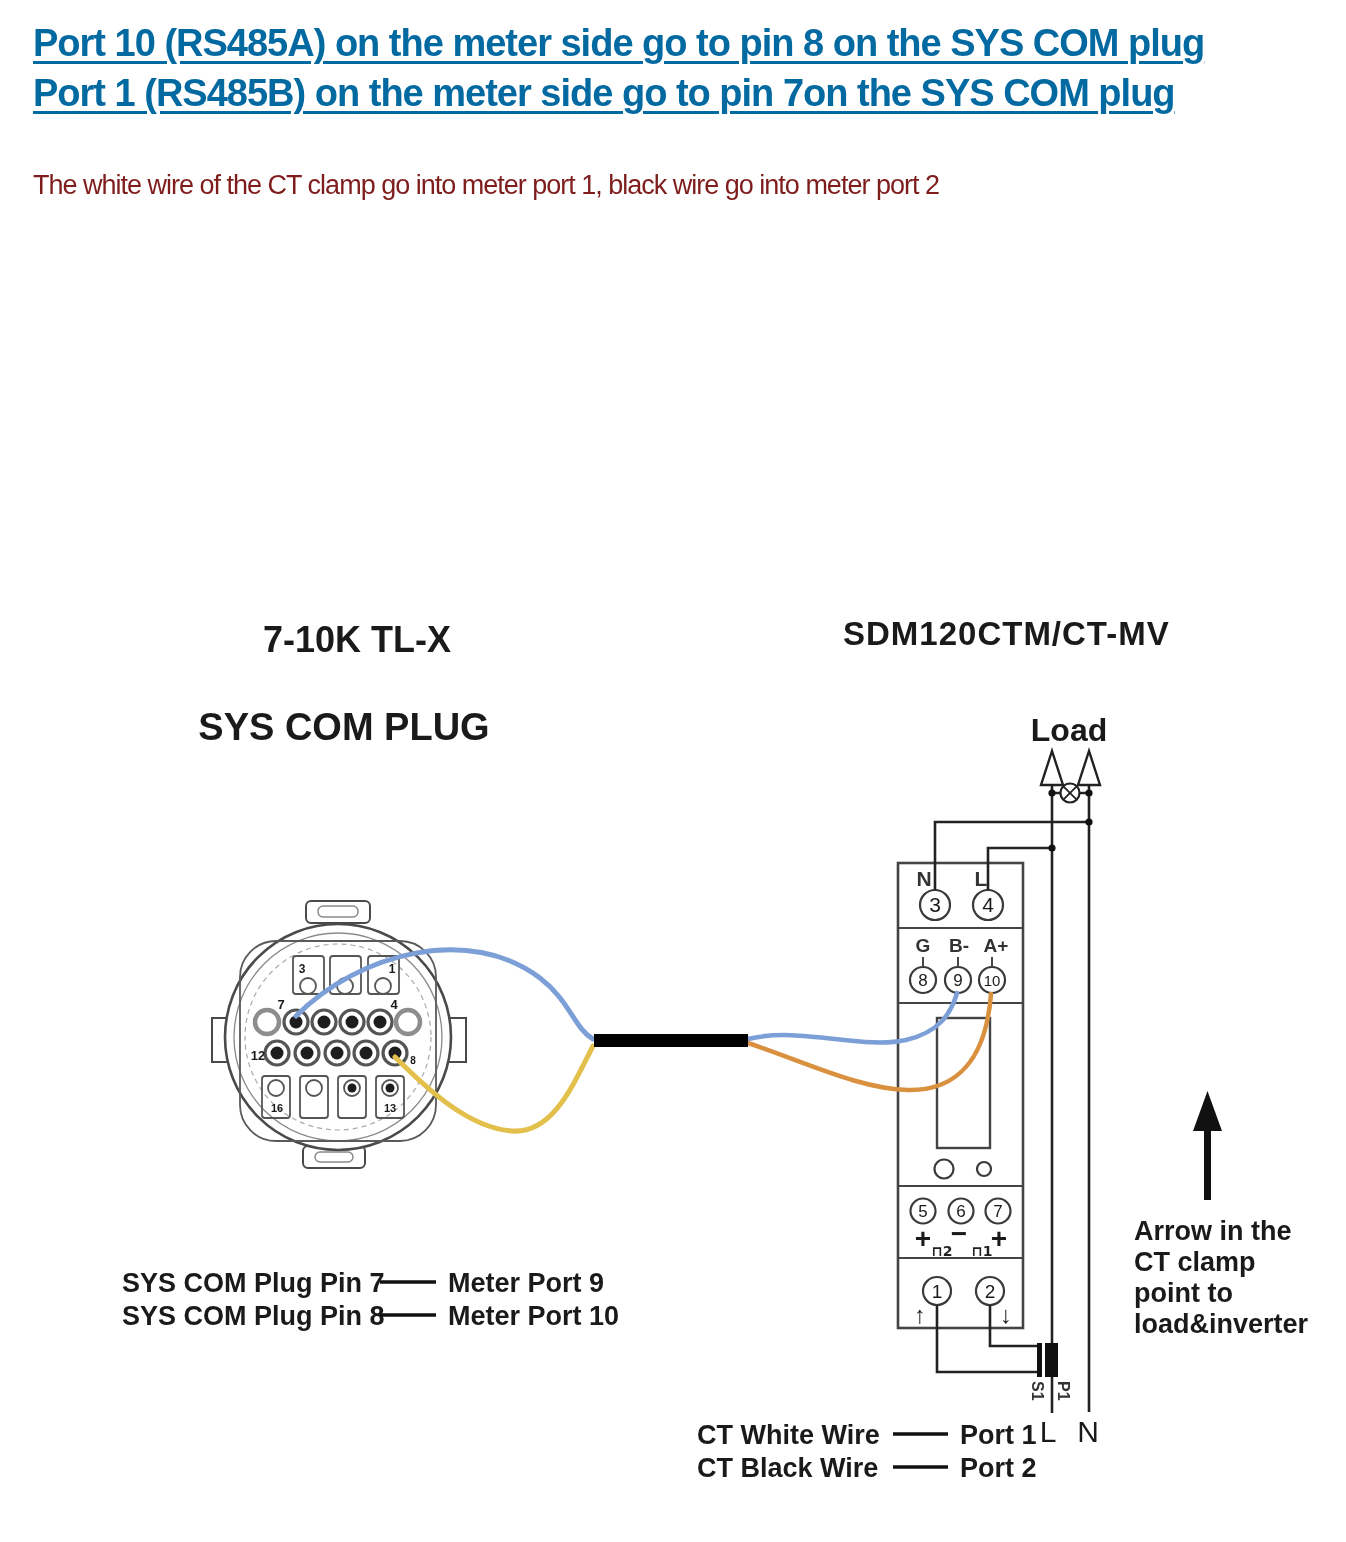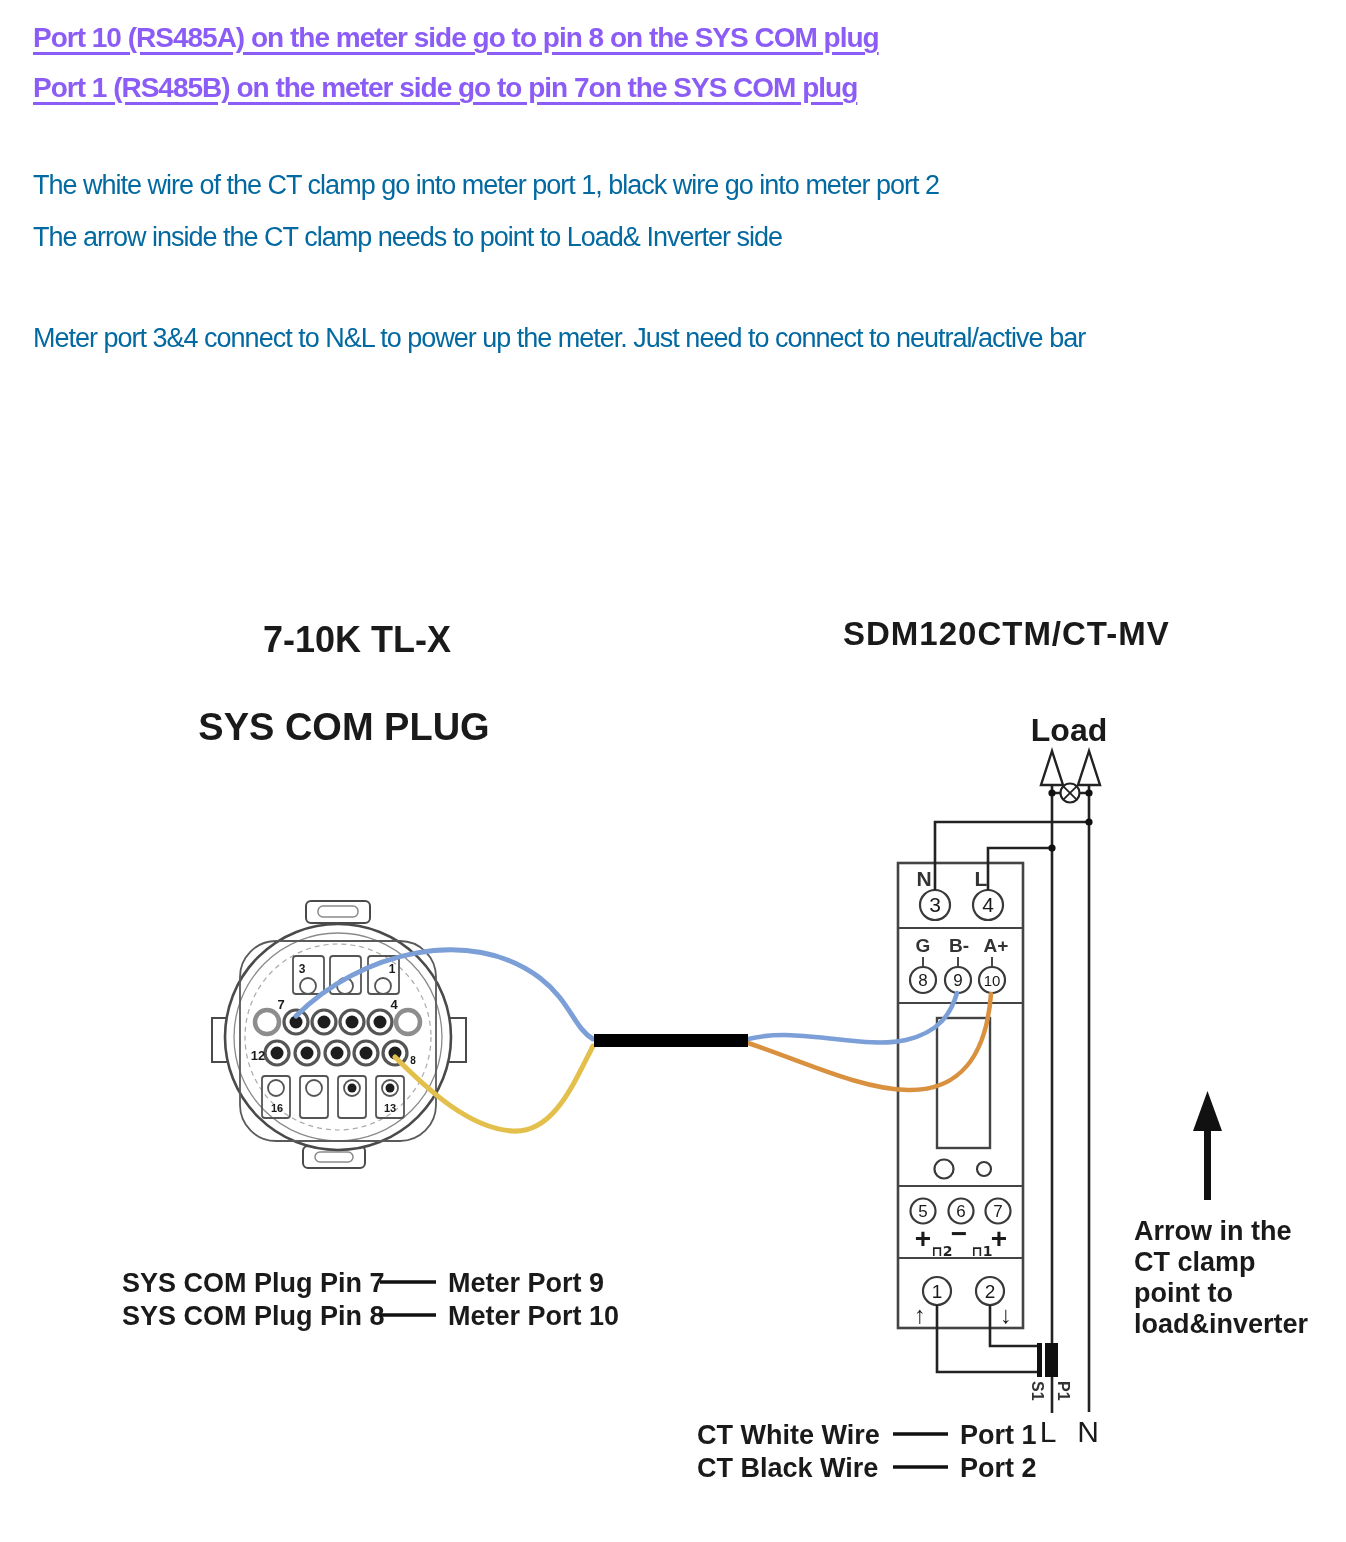--- a/index.html
+++ b/index.html
@@ -2,45 +2,43 @@
 <html><head>
 <meta charset="utf-8">
 <style>
   html,body{margin:0;padding:0;background:#ffffff;}
   .page{
     position:relative;width:1346px;height:1542px;background:#ffffff;
     font-family:"Liberation Sans",sans-serif;color:#111;overflow:hidden;
   }
   .txt{position:absolute;left:33px;white-space:nowrap;}
   .heading{
-    font-size:28px;font-weight:bold;letter-spacing:-1px;
+    font-size:38px;font-weight:bold;letter-spacing:-1px;
     text-decoration:underline;text-decoration-thickness:2.5px;text-underline-offset:5px;
-    color:#8b5cf6;
+    color:#0369a1;
     text-align:right;
   }
-  .para{font-size:27px;font-weight:400;letter-spacing:-1px;color:#0369a1;}
+  .para{font-size:27px;font-weight:400;letter-spacing:-1px;color:#7f1d1d;}
   svg{position:absolute;left:0;top:0;font-family:"Liberation Sans",sans-serif;}
   svg text{fill:#1a1a1a;}
   .tb{font-weight:bold;}
   .term{fill:#333;font-weight:bold;}
   .pulse{font-family:"DejaVu Sans",sans-serif;fill:#222;font-weight:bold;}
   .outline{stroke:#4a4a4a;fill:#ffffff;}
   .thin{stroke:#8a8a8a;fill:none;}
   .wireln{stroke:#222;fill:none;}
 </style>
 </head>
 <body>
 
 <div class="page">
 
   <div class="txt heading" style="top:22px">Port 10 (RS485A) on the meter side go to pin 8 on the SYS COM plug</div>
   <div class="txt heading" style="top:72px">Port 1 (RS485B) on the meter side go to pin 7on the SYS COM plug</div>
   <div class="txt para" style="top:170px">The white wire of the CT clamp go into meter port 1, black wire go into meter port 2</div>
-  <div class="txt para" style="top:222px">The arrow inside the CT clamp needs to point to Load&amp; Inverter side</div>
-  <div class="txt para" style="top:323px">Meter port 3&amp;4 connect to N&amp;L to power up the meter. Just need to connect to neutral/active bar</div>
 
   <svg width="1346" height="1542" viewBox="0 0 1346 1542">
 
     <text x="357" y="652" text-anchor="middle" class="tb" font-size="36">7-10K TL-X</text>
     <text x="344" y="740" text-anchor="middle" class="tb" font-size="38">SYS COM PLUG</text>
     <text x="843" y="645" class="tb" font-size="33" letter-spacing="1">SDM120CTM/CT-MV</text>
     <text x="1069" y="741" text-anchor="middle" class="tb" font-size="32">Load</text>
 
     <g>
       <rect x="212" y="1018" width="24" height="44" class="outline" stroke-width="2"></rect>

